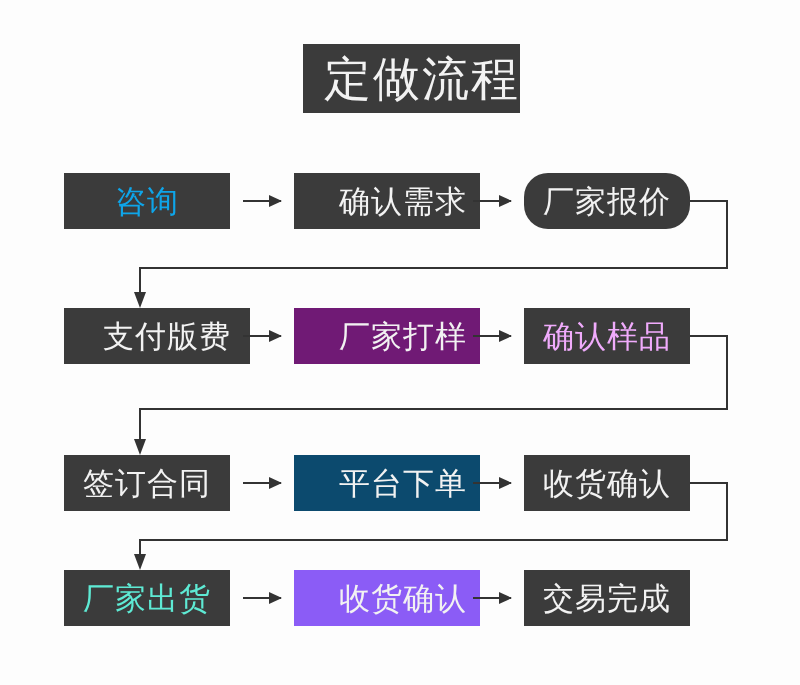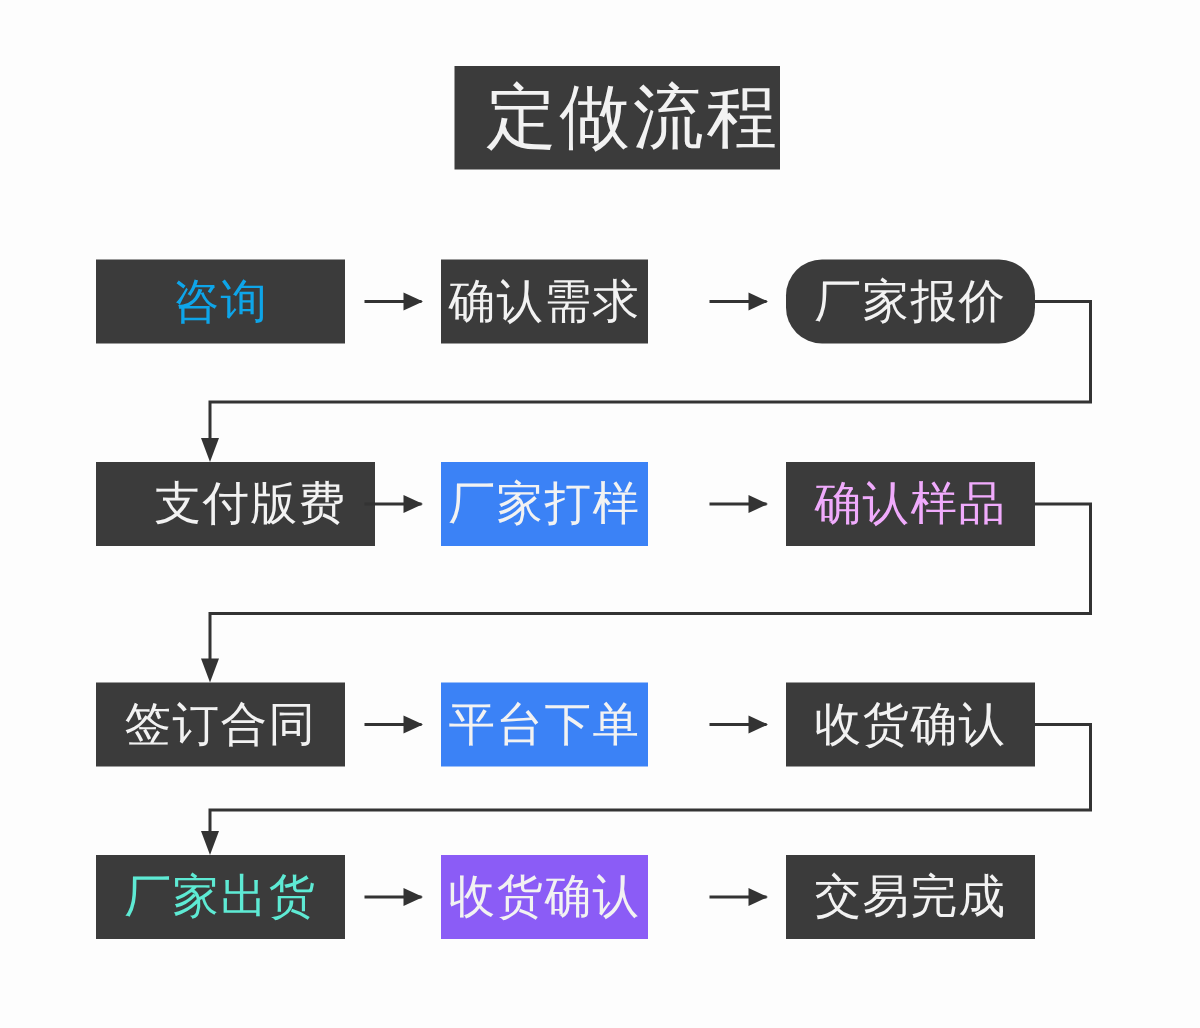--- a/index.html
+++ b/index.html
@@ -57,21 +57,21 @@
   .node-label {
     color: #f2f2f2;
     font-size: 31px;
     line-height: 1;
     white-space: nowrap;
     letter-spacing: 1px;
   }
 
   
   .col-0 { left: 64px;  width: 166px; }
-  .col-1 { left: 294px; width: 138px; }
+  .col-1 { left: 294px; width: 154px; padding-left: 32px; }
   .col-2 { left: 524px; width: 166px; }
 
   
   .h-arrow {
     position: absolute;
     height: 2px;
     top: 27px;
     background: #333333;
   }
   .h-arrow::after {
@@ -130,35 +130,35 @@
   <div class="node-box col-2" style="background: rgb(59, 59, 59); border-radius: 24px;">
     <span class="node-label" style="color: rgb(242, 242, 242);">厂家报价</span>
   </div>
 </div>
 
 <div class="flow-row" id="row-2">
   <div class="node-box col-0" style="background: rgb(59, 59, 59); padding-left: 20px;">
     <span class="node-label" style="color: rgb(242, 242, 242);">支付版费</span>
   </div>
   <div class="h-arrow arrow-a" style="background: rgb(51, 51, 51);"></div>
-  <div class="node-box col-1" style="background: #3b82f6;">
+  <div class="node-box col-1" style="background: #701a75;">
     <span class="node-label" style="color: rgb(242, 242, 242);">厂家打样</span>
   </div>
   <div class="h-arrow arrow-b" style="background: rgb(51, 51, 51);"></div>
   <div class="node-box col-2" style="background: rgb(59, 59, 59);">
     <span class="node-label" style="color: #f0abfc;">确认样品</span>
   </div>
 </div>
 
 <div class="flow-row" id="row-3">
   <div class="node-box col-0" style="background: rgb(59, 59, 59);">
     <span class="node-label" style="color: rgb(242, 242, 242);">签订合同</span>
   </div>
   <div class="h-arrow arrow-a" style="background: rgb(51, 51, 51);"></div>
-  <div class="node-box col-1" style="background: #3b82f6;">
+  <div class="node-box col-1" style="background: #0c4a6e;">
     <span class="node-label" style="color: rgb(242, 242, 242);">平台下单</span>
   </div>
   <div class="h-arrow arrow-b" style="background: rgb(51, 51, 51);"></div>
   <div class="node-box col-2" style="background: rgb(59, 59, 59);">
     <span class="node-label" style="color: rgb(242, 242, 242);">收货确认</span>
   </div>
 </div>
 
 <div class="flow-row" id="row-4">
   <div class="node-box col-0" style="background: rgb(59, 59, 59);">

